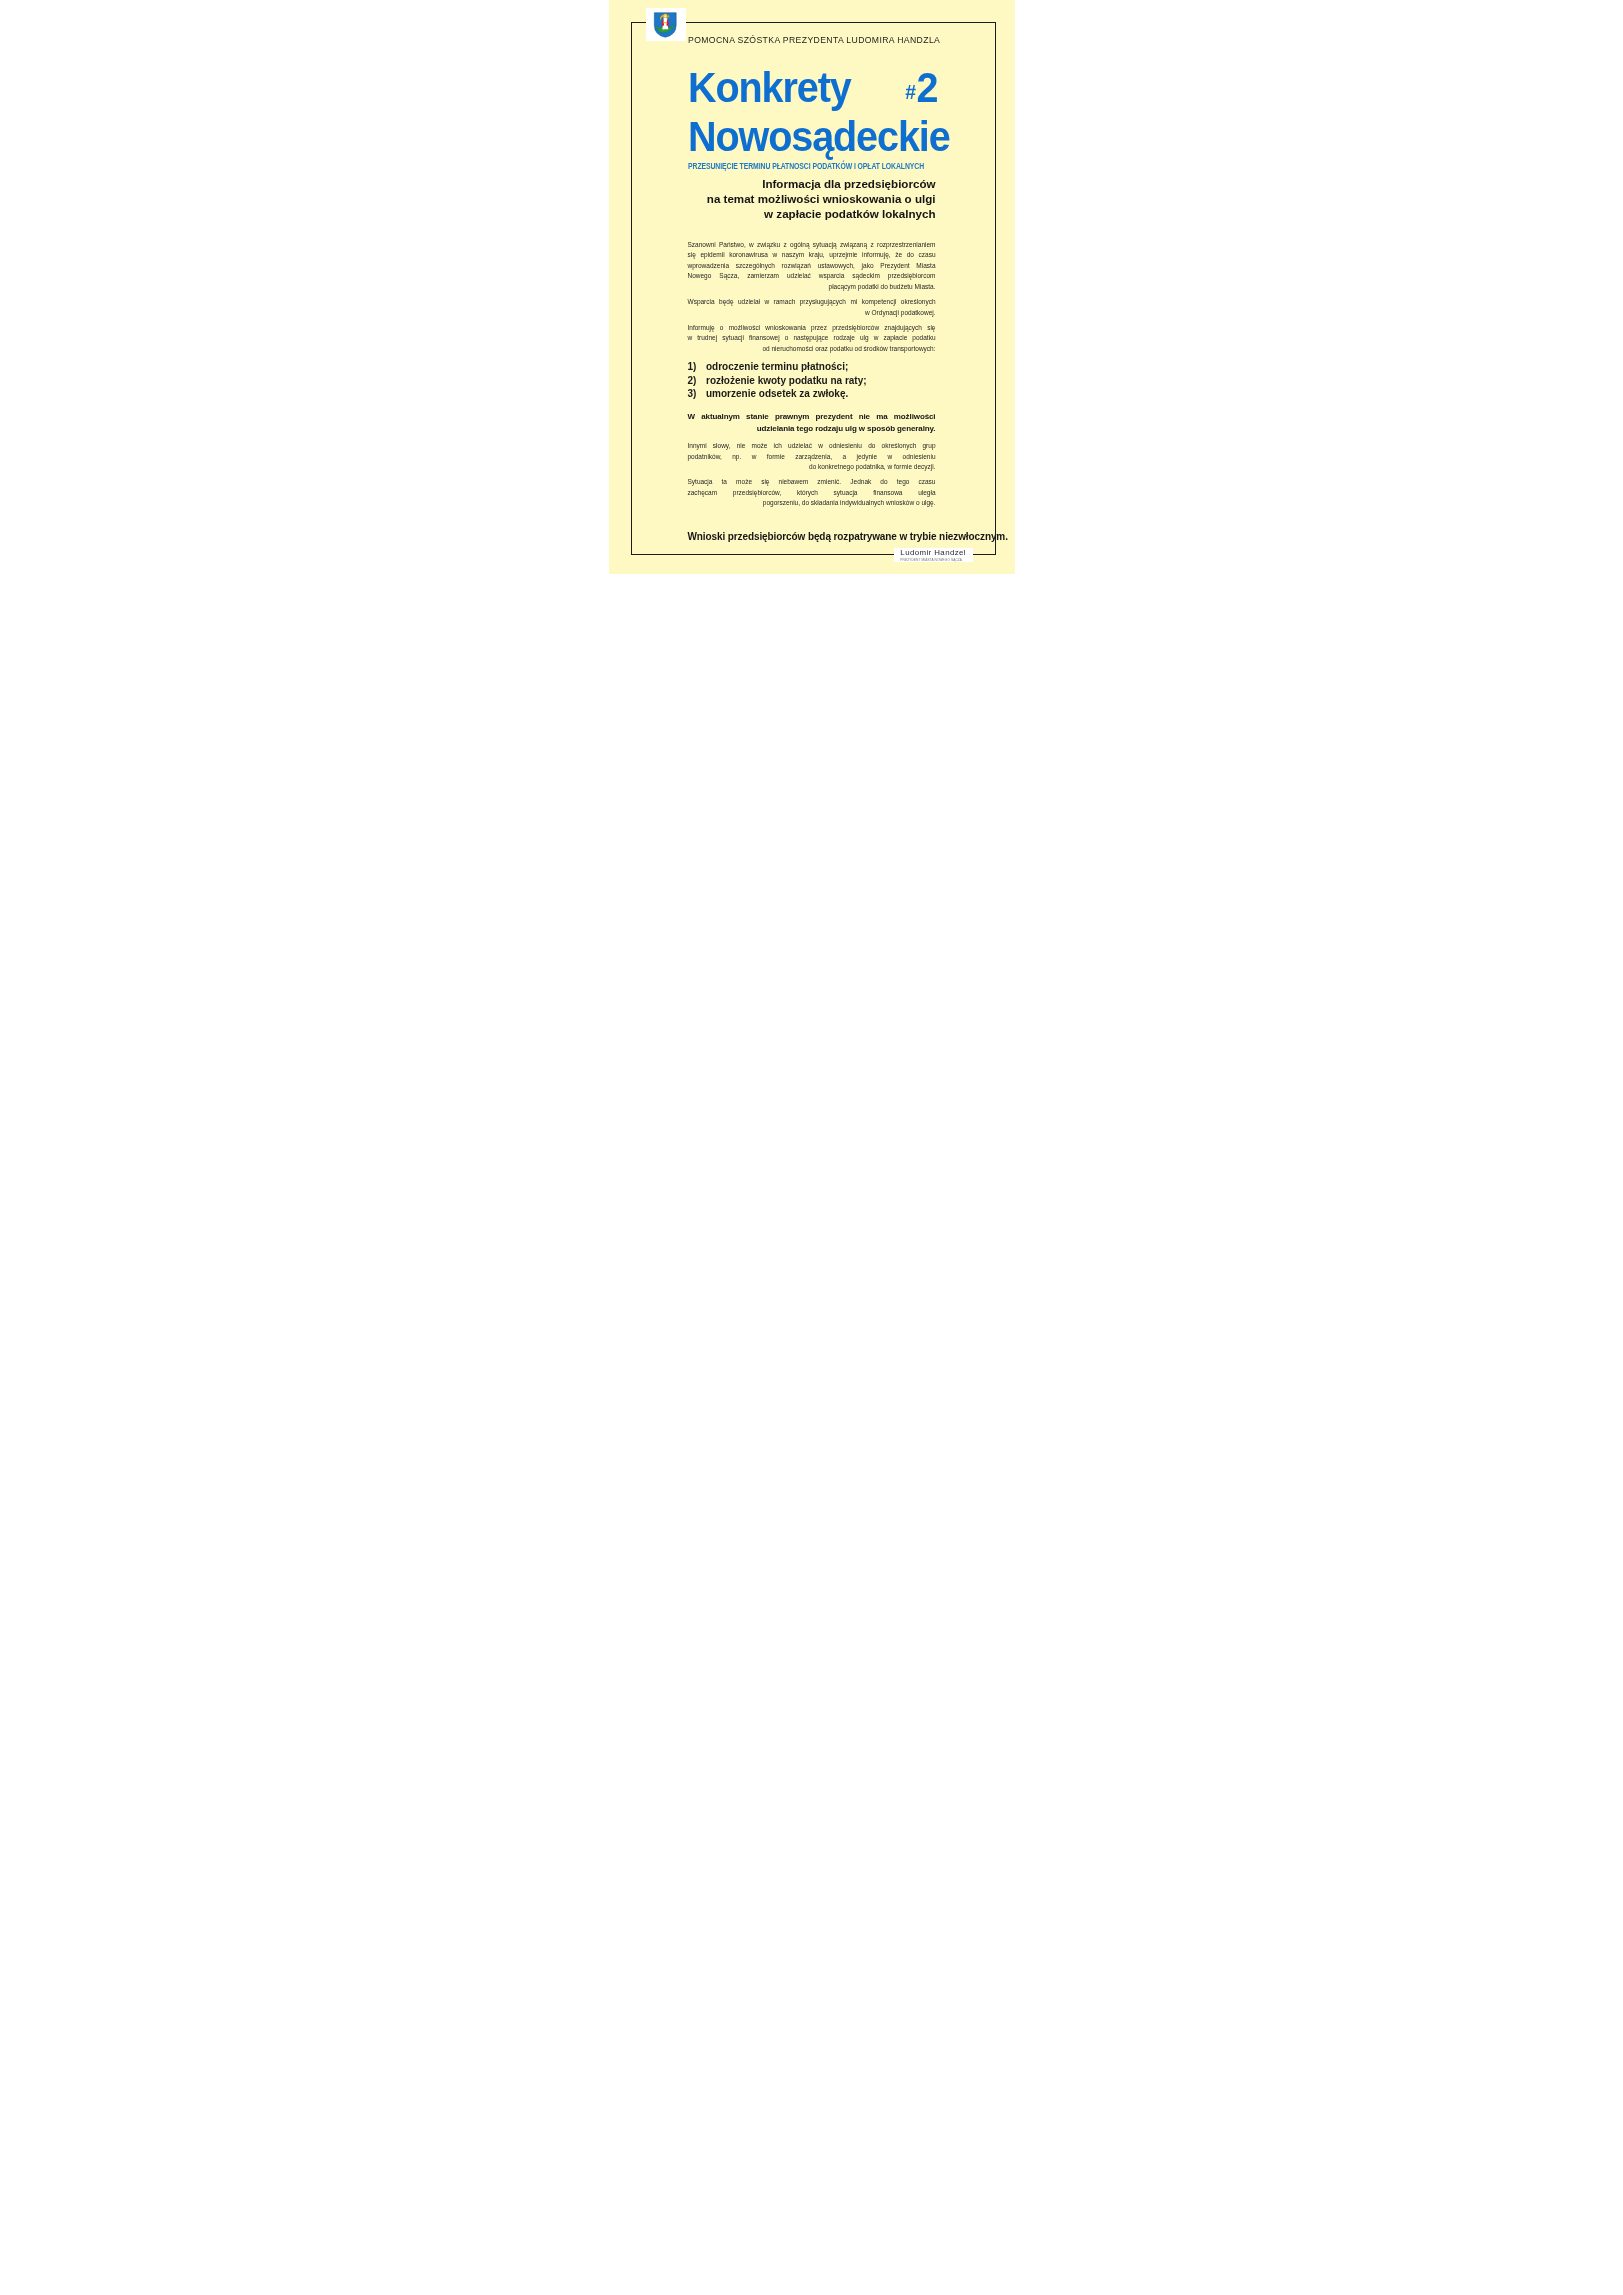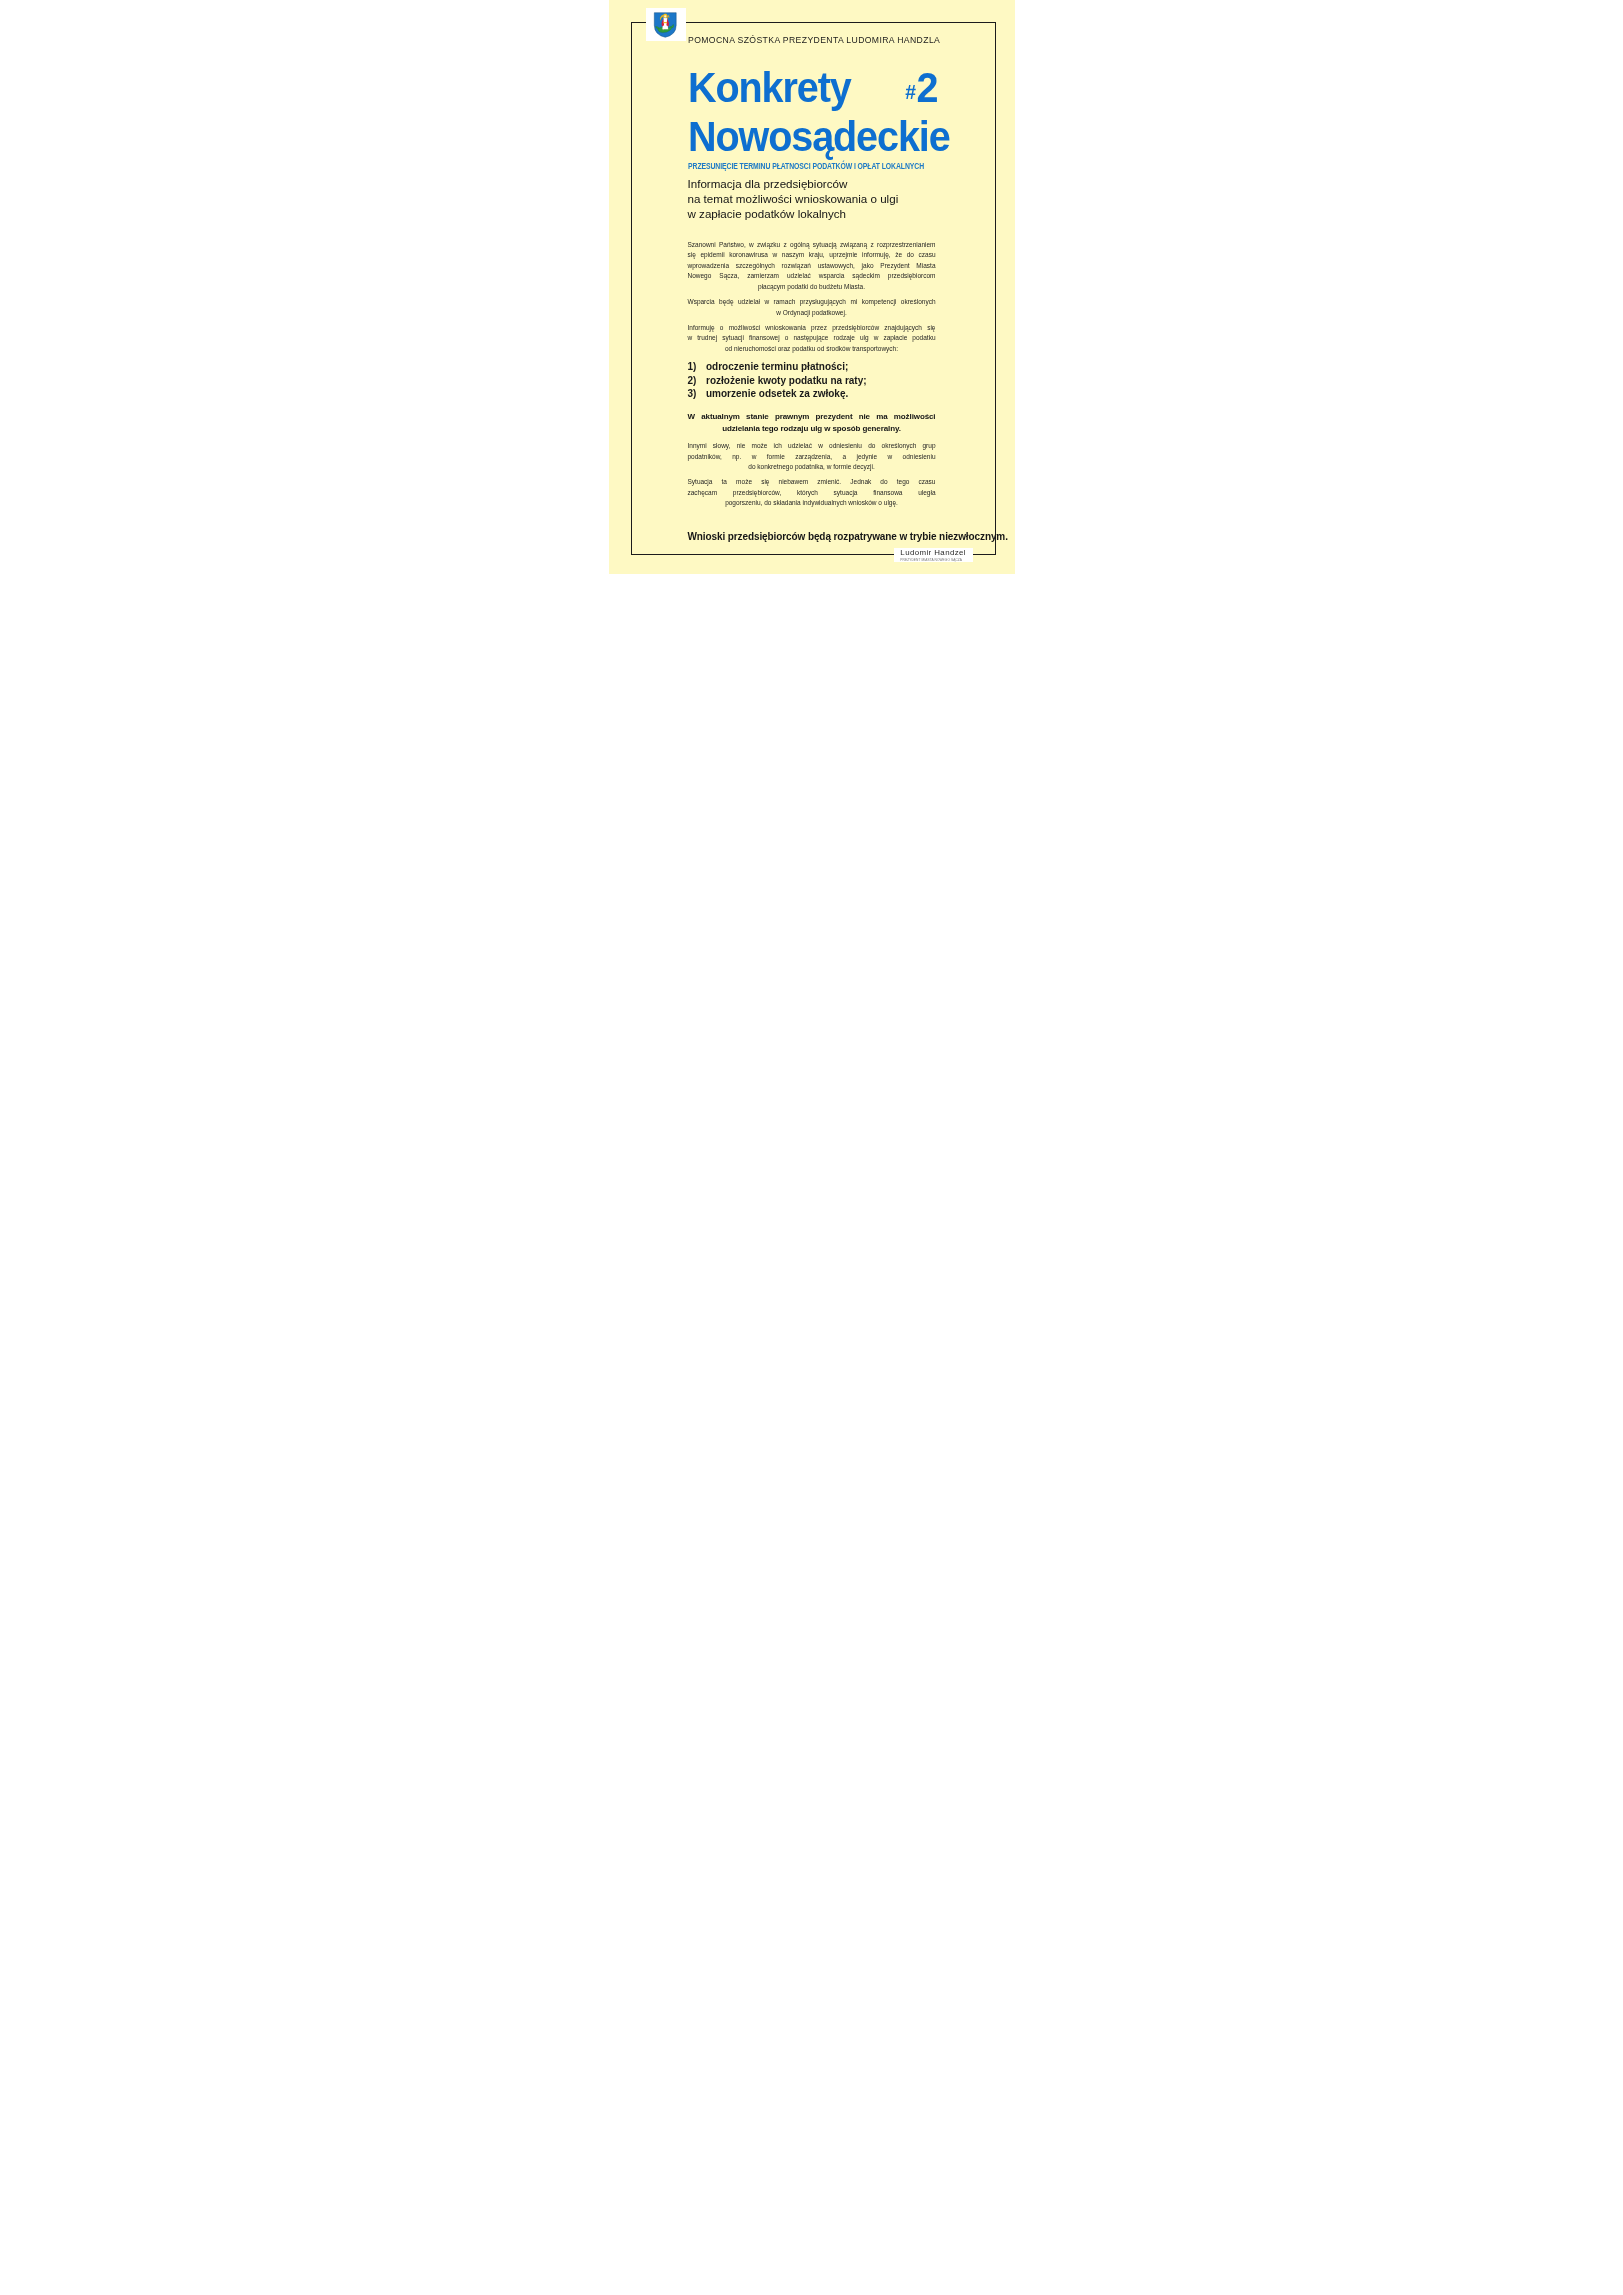--- a/index.html
+++ b/index.html
@@ -22,26 +22,26 @@
          transform:scaleX(0.92);transform-origin:left top;white-space:nowrap;z-index:2;}
   .t-row1{display:flex;justify-content:space-between;align-items:baseline;}
   .t-hash{font-size:21px;vertical-align:2.8px;letter-spacing:-0.5px;margin-right:0.9px;}
 
   .subtitle{position:absolute;left:79px;top:162px;font-size:8.8px;line-height:9.3px;font-weight:bold;
             color:#1d7ac6;letter-spacing:-0.1px;white-space:nowrap;
             transform:scaleX(0.78);transform-origin:left center;z-index:2;}
 
   .content{position:absolute;left:79px;top:176px;width:248px;z-index:2;color:#1d1d1d;}
 
-  .heading{font-size:11.6px;line-height:15px;font-weight:normal;color:#141414;}
+  .heading{font-size:11.6px;line-height:15px;font-weight:bold;color:#141414;text-align:right;}
 
   .para{font-size:6.5px;line-height:10.6px;margin-top:4.6px;color:#1f1f1f;}
   .para.first{margin-top:18.5px;}
   .jl{text-align:justify;text-align-last:justify;}
-  .ll{text-align:center;}
+  .ll{text-align:right;}
 
   .list{margin-top:5.6px;font-size:10px;line-height:13.4px;font-weight:bold;color:#1a1a1a;}
   .li-m{display:inline-block;width:18.5px;}
 
   .statement{margin-top:11px;font-size:8px;line-height:12px;font-weight:bold;color:#161616;letter-spacing:-0.1px;}
   .after1{margin-top:5.6px;}
   .after2{margin-top:4.2px;}
 
   .closing{margin-top:22px;font-size:10px;line-height:11px;font-weight:bold;color:#161616;
            white-space:nowrap;letter-spacing:-0.1px;}

